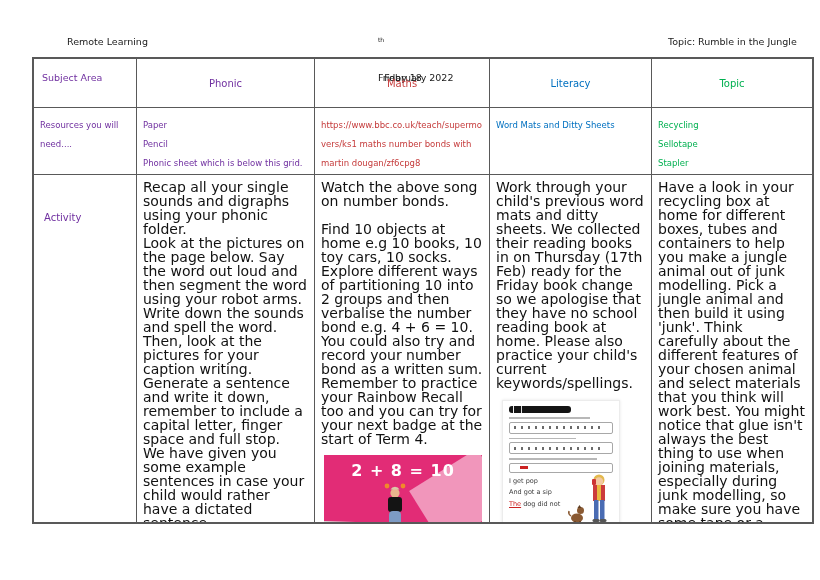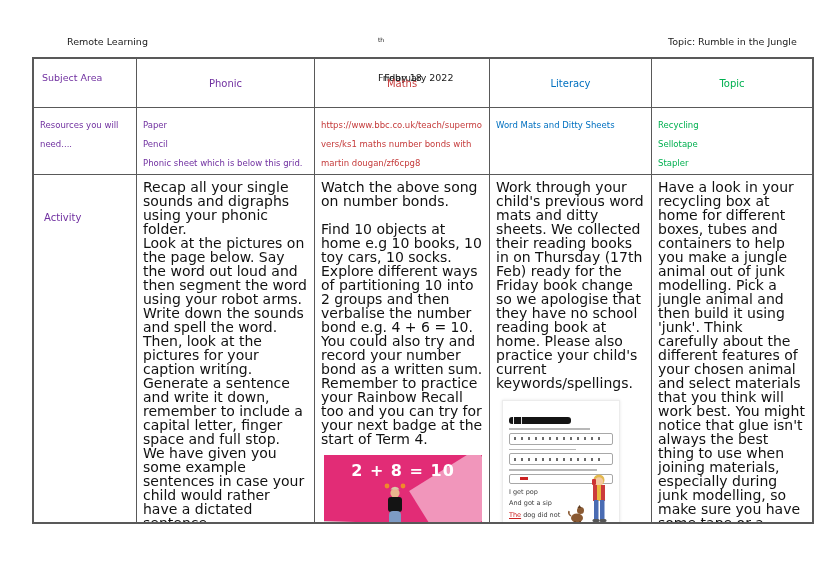--- a/index.html
+++ b/index.html
@@ -47,21 +47,21 @@
   
   .mimg{position:relative;width:158px;height:80px;margin:9px 0 0 3px;background:#e22c76;overflow:hidden;}
   .mimg .wedge{position:absolute;right:-18px;bottom:6px;width:80px;height:64px;
         background:rgba(255,255,255,.5);transform:rotate(-32deg);}
   .mimg .floor{position:absolute;left:0;right:0;bottom:0;height:20px;background:#dcd6d4;
         clip-path:polygon(0 30%,100% 55%,100% 100%,0 100%);}
   .meq{position:absolute;top:6px;left:0;right:0;text-align:center;color:#fff;
         font-size:16px;font-weight:bold;letter-spacing:1px;font-family:"DejaVu Sans",sans-serif;}
   
   .ws{position:relative;width:118px;height:130px;margin:10px 0 0 6px;background:#fff;
-      border:1px solid #ececec;box-shadow:0 0 3px rgba(0,0,0,.10);padding:16px 6px;box-sizing:border-box;}
+      border:1px solid #ececec;box-shadow:0 0 3px rgba(0,0,0,.10);padding:5px 6px;box-sizing:border-box;}
   .ws-bar{width:62px;height:7px;background:#141414;border-radius:3px;
       background-image:linear-gradient(90deg,transparent 4px,#eee 4px,#eee 5px,transparent 5px,transparent 12px,#ddd 12px,#ddd 13px,transparent 13px);}
   .ws-micro{height:1.5px;background:#b8b8b8;margin-top:4px;}
   .ws-box{border:1px solid #a8a8a8;border-radius:2px;height:10px;margin-top:3px;position:relative;}
   .ws-box .dash{position:absolute;left:4px;top:3.5px;height:3px;width:88%;
       background-image:repeating-linear-gradient(90deg,#6a6a6a 0 2px,transparent 2px 7px);}
   .ws-box .reddash{position:absolute;left:10px;top:3.5px;height:3px;width:8px;background:#cc2222;}
   .ws-line{font-size:6.5px;color:#3d3d3d;margin-top:5px;line-height:1;}
   .ws-red{color:#cc2222;text-decoration:underline;}
   .ws-illus{position:absolute;right:4px;bottom:3px;}

